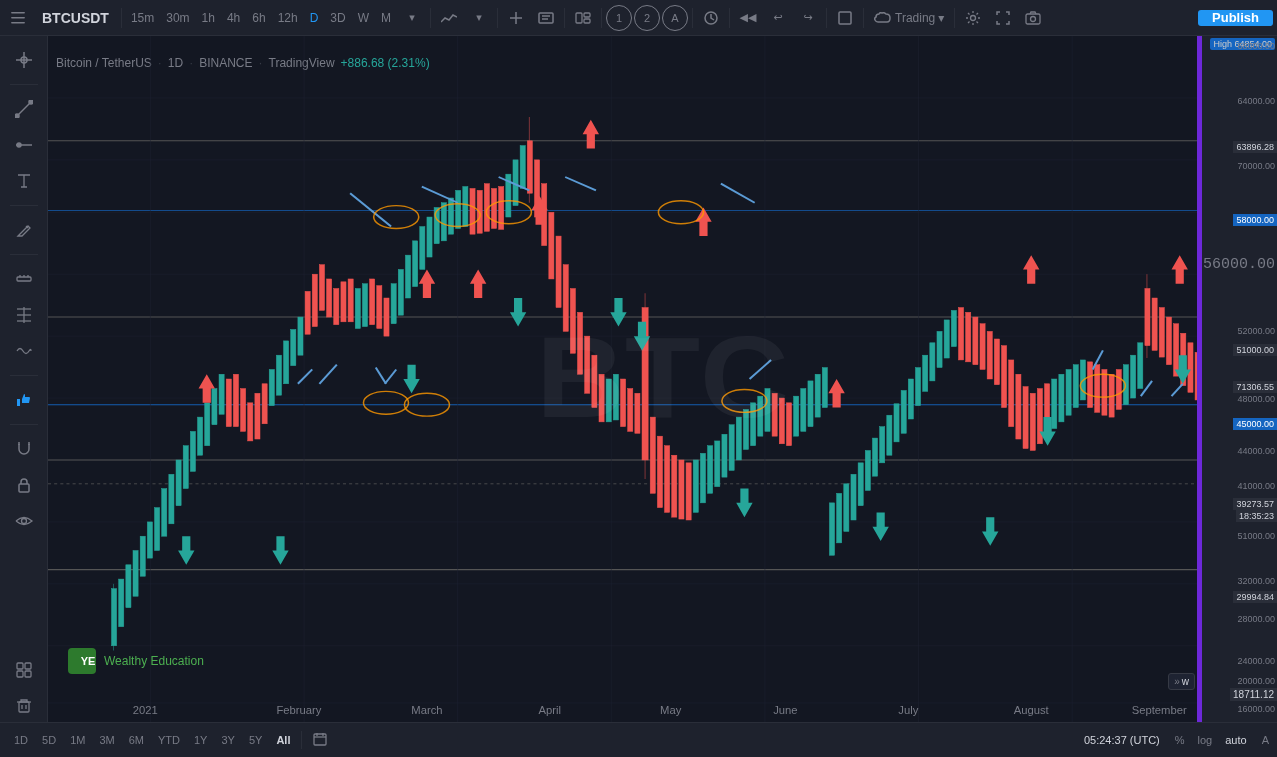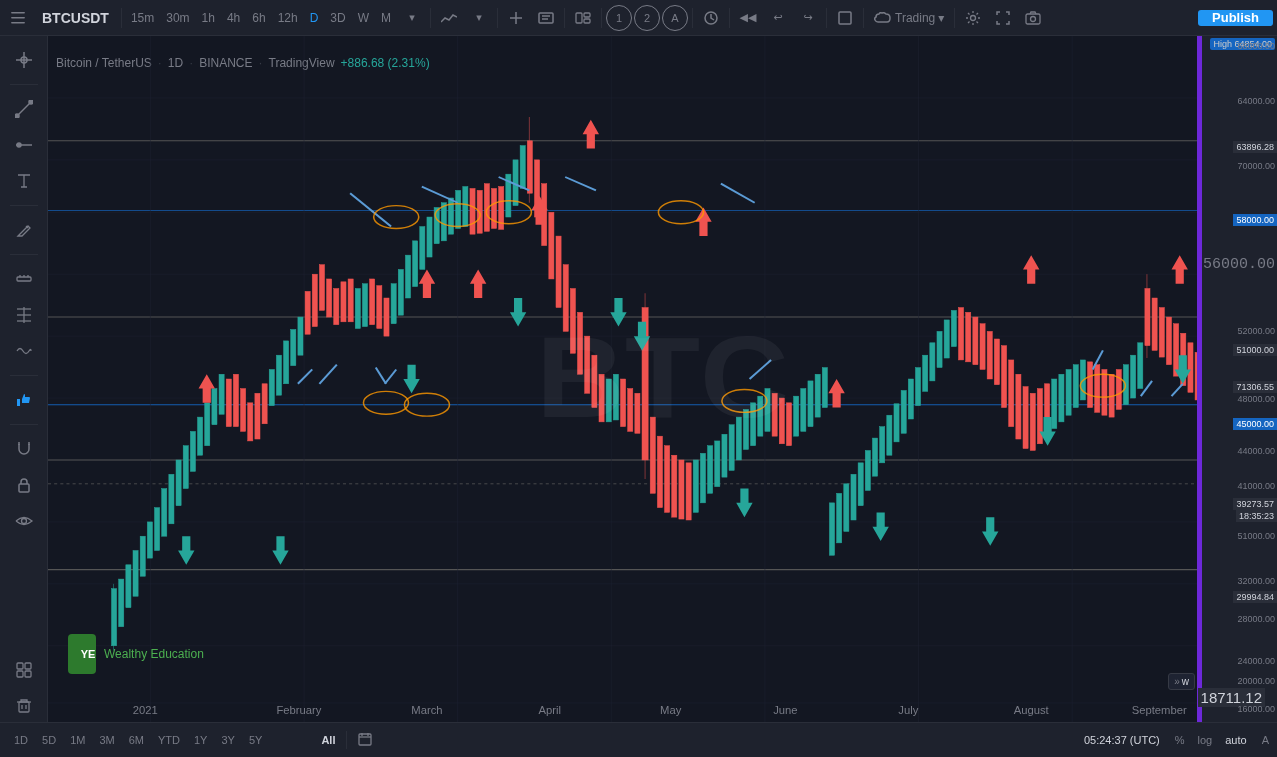--- a/index.html
+++ b/index.html
@@ -65,34 +65,34 @@
     
     #bottom-toolbar {
       position: absolute; bottom: 0; left: 0; right: 0; height: 35px;
       background: #1e222d; border-top: 1px solid #2a2e39;
       display: flex; align-items: center; padding: 0 8px; gap: 2px;
     }
     .bt-btn {
       font-size: 11px; color: #787b86; padding: 2px 6px; cursor: pointer;
       border-radius: 3px; border: none; background: transparent;
     }
-    .bt-btn.active { color: #d1d4dc; font-weight: 600; margin-left: 45px; }
+    .bt-btn.active { color: #d1d4dc; font-weight: 600; }
     .bt-sep { width: 1px; height: 18px; background: #2a2e39; margin: 0 3px; }
     .bt-time { margin-left: auto; font-size: 11px; color: #d1d4dc; }
     .bt-opts { display:flex; gap:3px; margin-left:8px; }
     .bt-opt { font-size:11px; color:#787b86; padding: 2px 5px; cursor:pointer; border-radius:3px; }
     .bt-opt.active { color:#d1d4dc; }
 
     
     #logo-area {
       position: absolute; bottom: 48px; left: 20px;
       display: flex; align-items: center; gap: 8px;
     }
     .logo-box {
-      background: #2d7a2d; width: 28px; height: 40px; border-radius: 4px;
+      background: #2d7a2d; width: 28px; height: 26px; border-radius: 4px;
       display: flex; align-items: center; justify-content: center;
       font-size: 11px; font-weight: 700; color: #fff; padding-left: 12px;
     }
     .logo-text { font-size: 12px; color: #4caf50; font-weight: 500; }
 
     
     #chart-svg { position: absolute; top: 0; left: 0; width: 100%; height: 100%; }
   </style>
 </head>
 <body>
@@ -690,21 +690,21 @@
 
     <div style="position:absolute; top:462px; right:0; background:#2a2e39; color:#d1d4dc; font-size:9px; padding:1px 3px; white-space:nowrap;">39273.57</div>
     <div style="position:absolute; top:474px; right:0; background:#2a2e39; color:#d1d4dc; font-size:9px; padding:1px 3px; white-space:nowrap;">18:35:23</div>
     <div style="position:absolute; top:495px; right:2px; font-size:9px; color:#787b86;">51000.00</div>
     <div style="position:absolute; top:540px; right:2px; font-size:9px; color:#787b86;">32000.00</div>
 
     <div style="position:absolute; top:555px; right:0; background:#2a2e39; color:#d1d4dc; font-size:9px; padding:1px 3px; white-space:nowrap;">29994.84</div>
     <div style="position:absolute; top:578px; right:2px; font-size:9px; color:#787b86;">28000.00</div>
     <div style="position:absolute; top:620px; right:2px; font-size:9px; color:#787b86;">24000.00</div>
     <div style="position:absolute; top:640px; right:2px; font-size:9px; color:#787b86;">20000.00</div>
-    <div style="position:absolute; top:652px; right:12px; background:#2a2e39; color:#d1d4dc; font-size:15px; padding:1px 3px; white-space:nowrap;">18711.12</div>
+    <div style="position:absolute; top:652px; right:0; background:#2a2e39; color:#d1d4dc; font-size:10px; padding:1px 3px; white-space:nowrap;">18711.12</div>
     <div style="position:absolute; top:668px; right:2px; font-size:9px; color:#787b86;">16000.00</div>
   </div>
 
   <div style="position:absolute; right:82px; bottom:32px; background:#1e2332; border:1px solid #363a45; border-radius:3px; color:#787b86; font-size:10px; padding:2px 5px; cursor:pointer; display:flex; align-items:center; gap:2px;">
     <span>»</span>
     <span style="font-size:10px; color:#d1d4dc">w</span>
   </div>
 
   <div id="logo-area">
     <div class="logo-box">YE</div>

